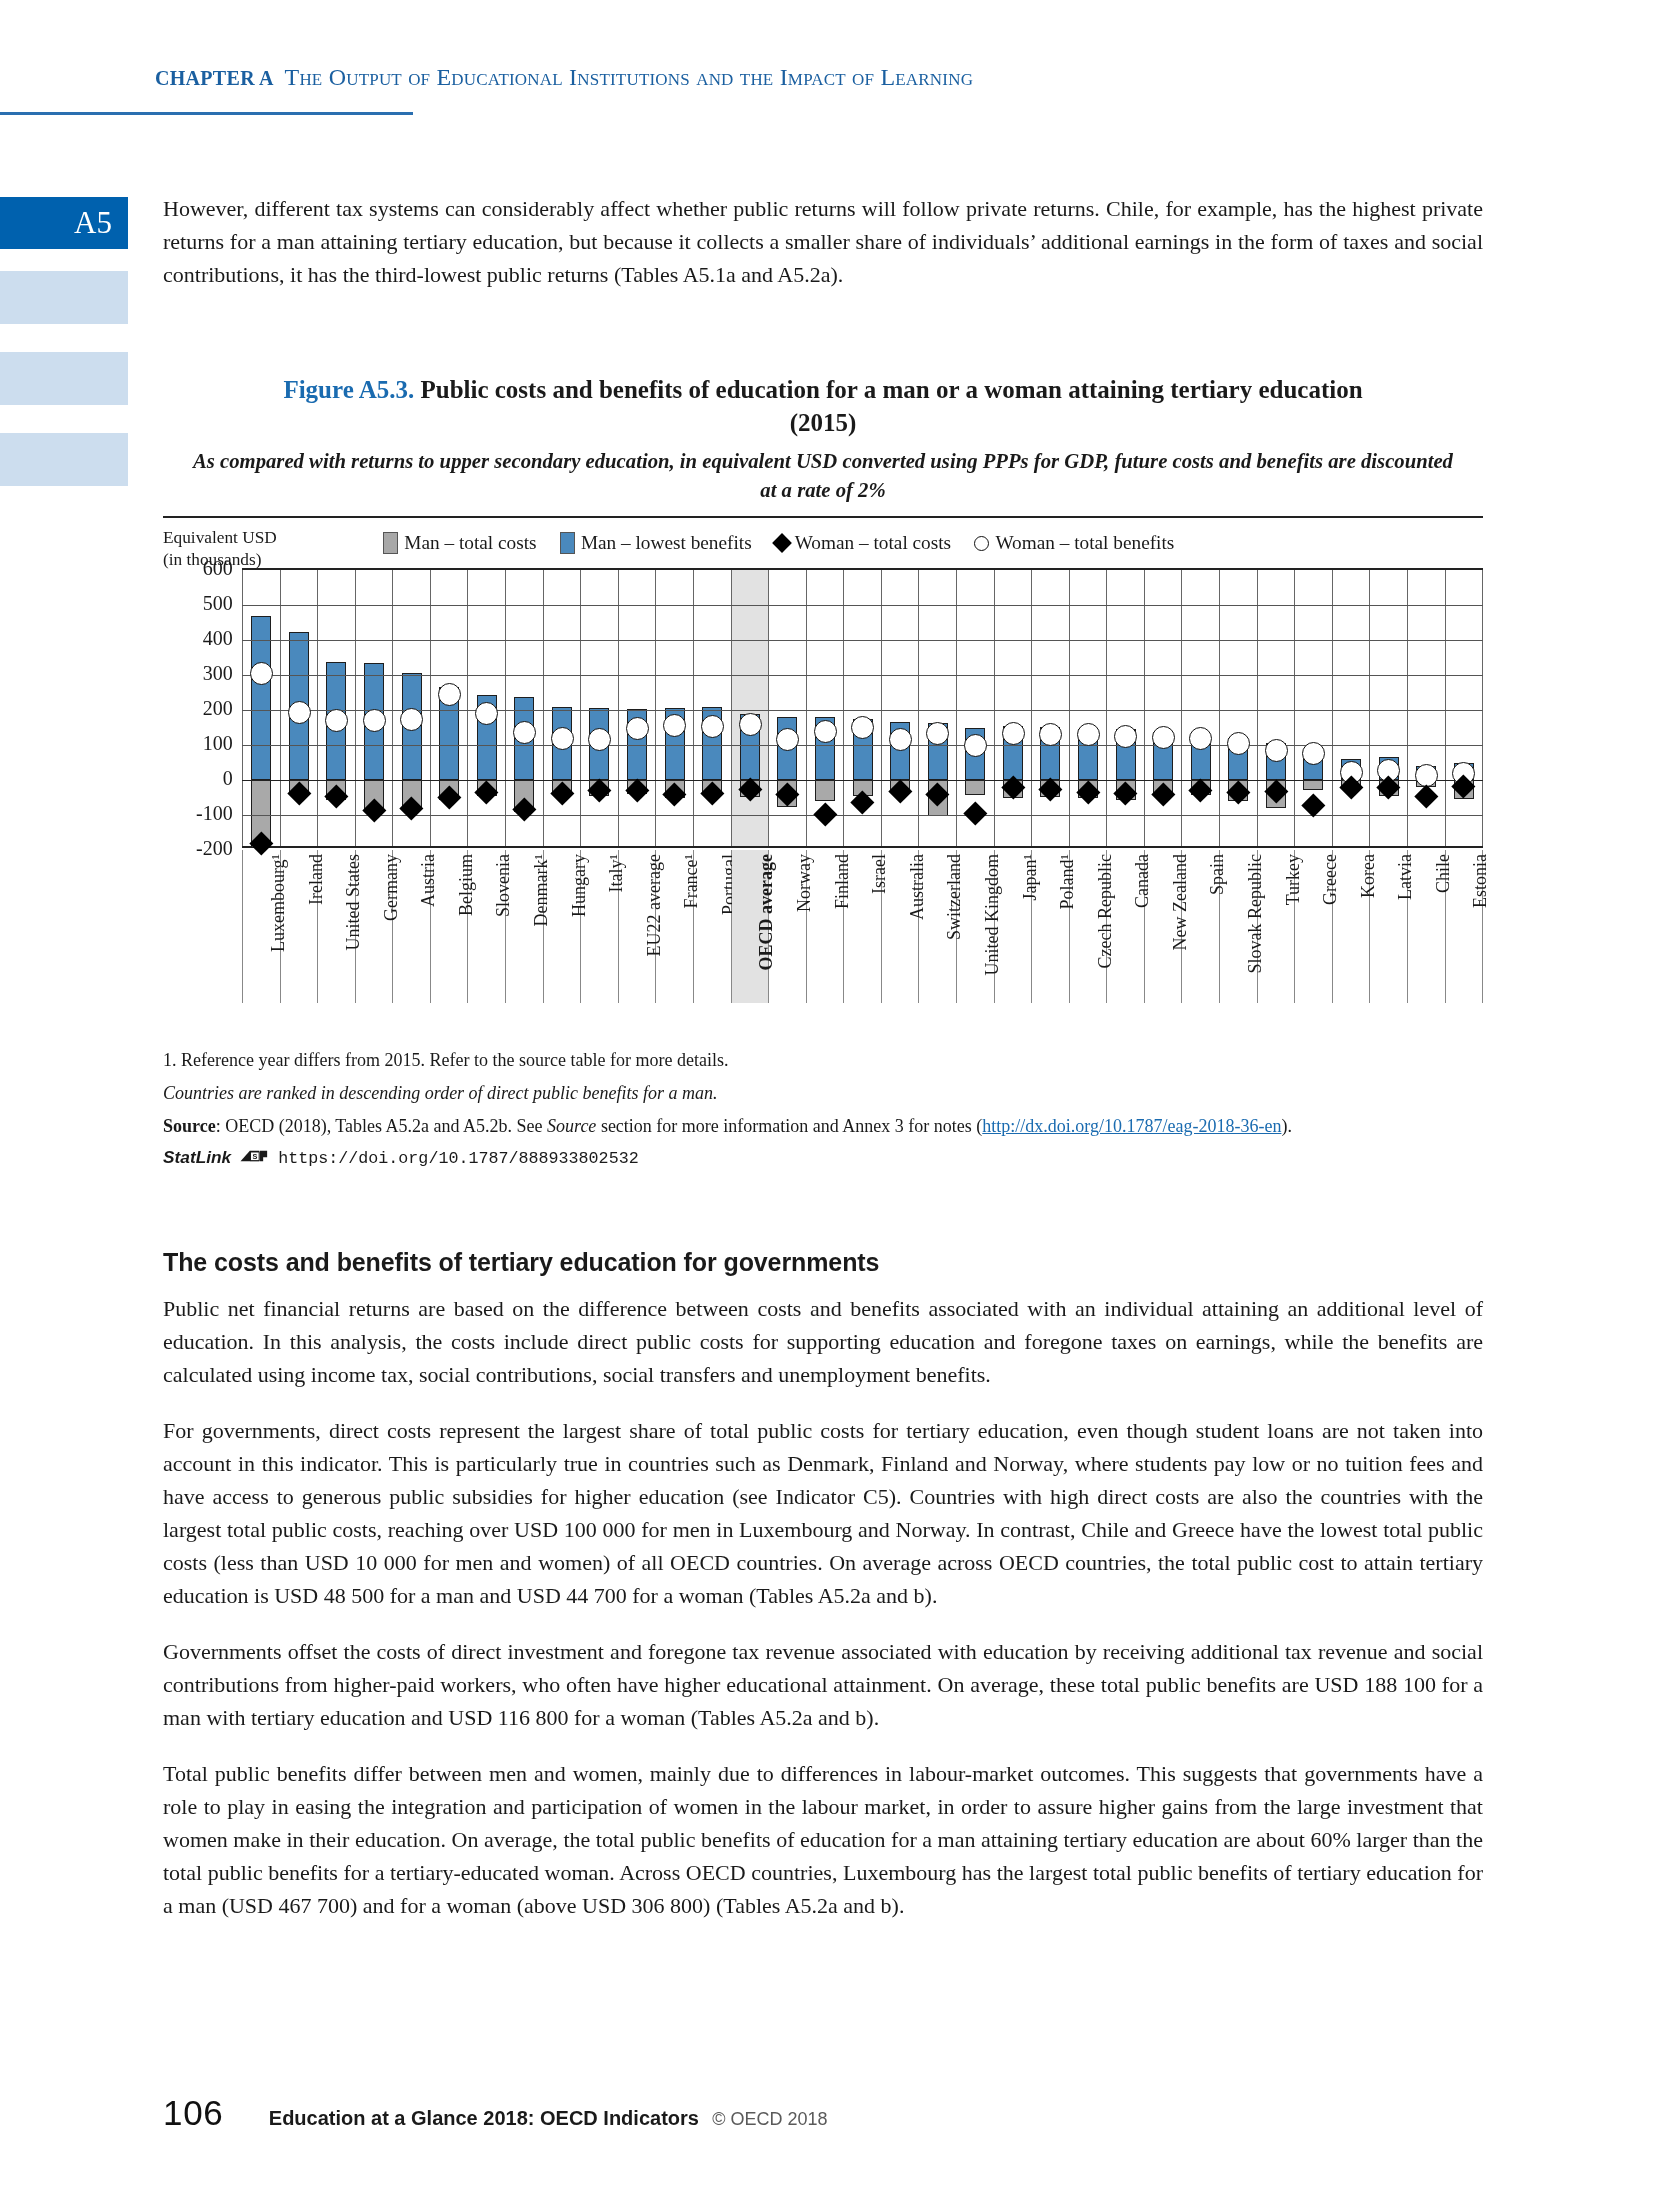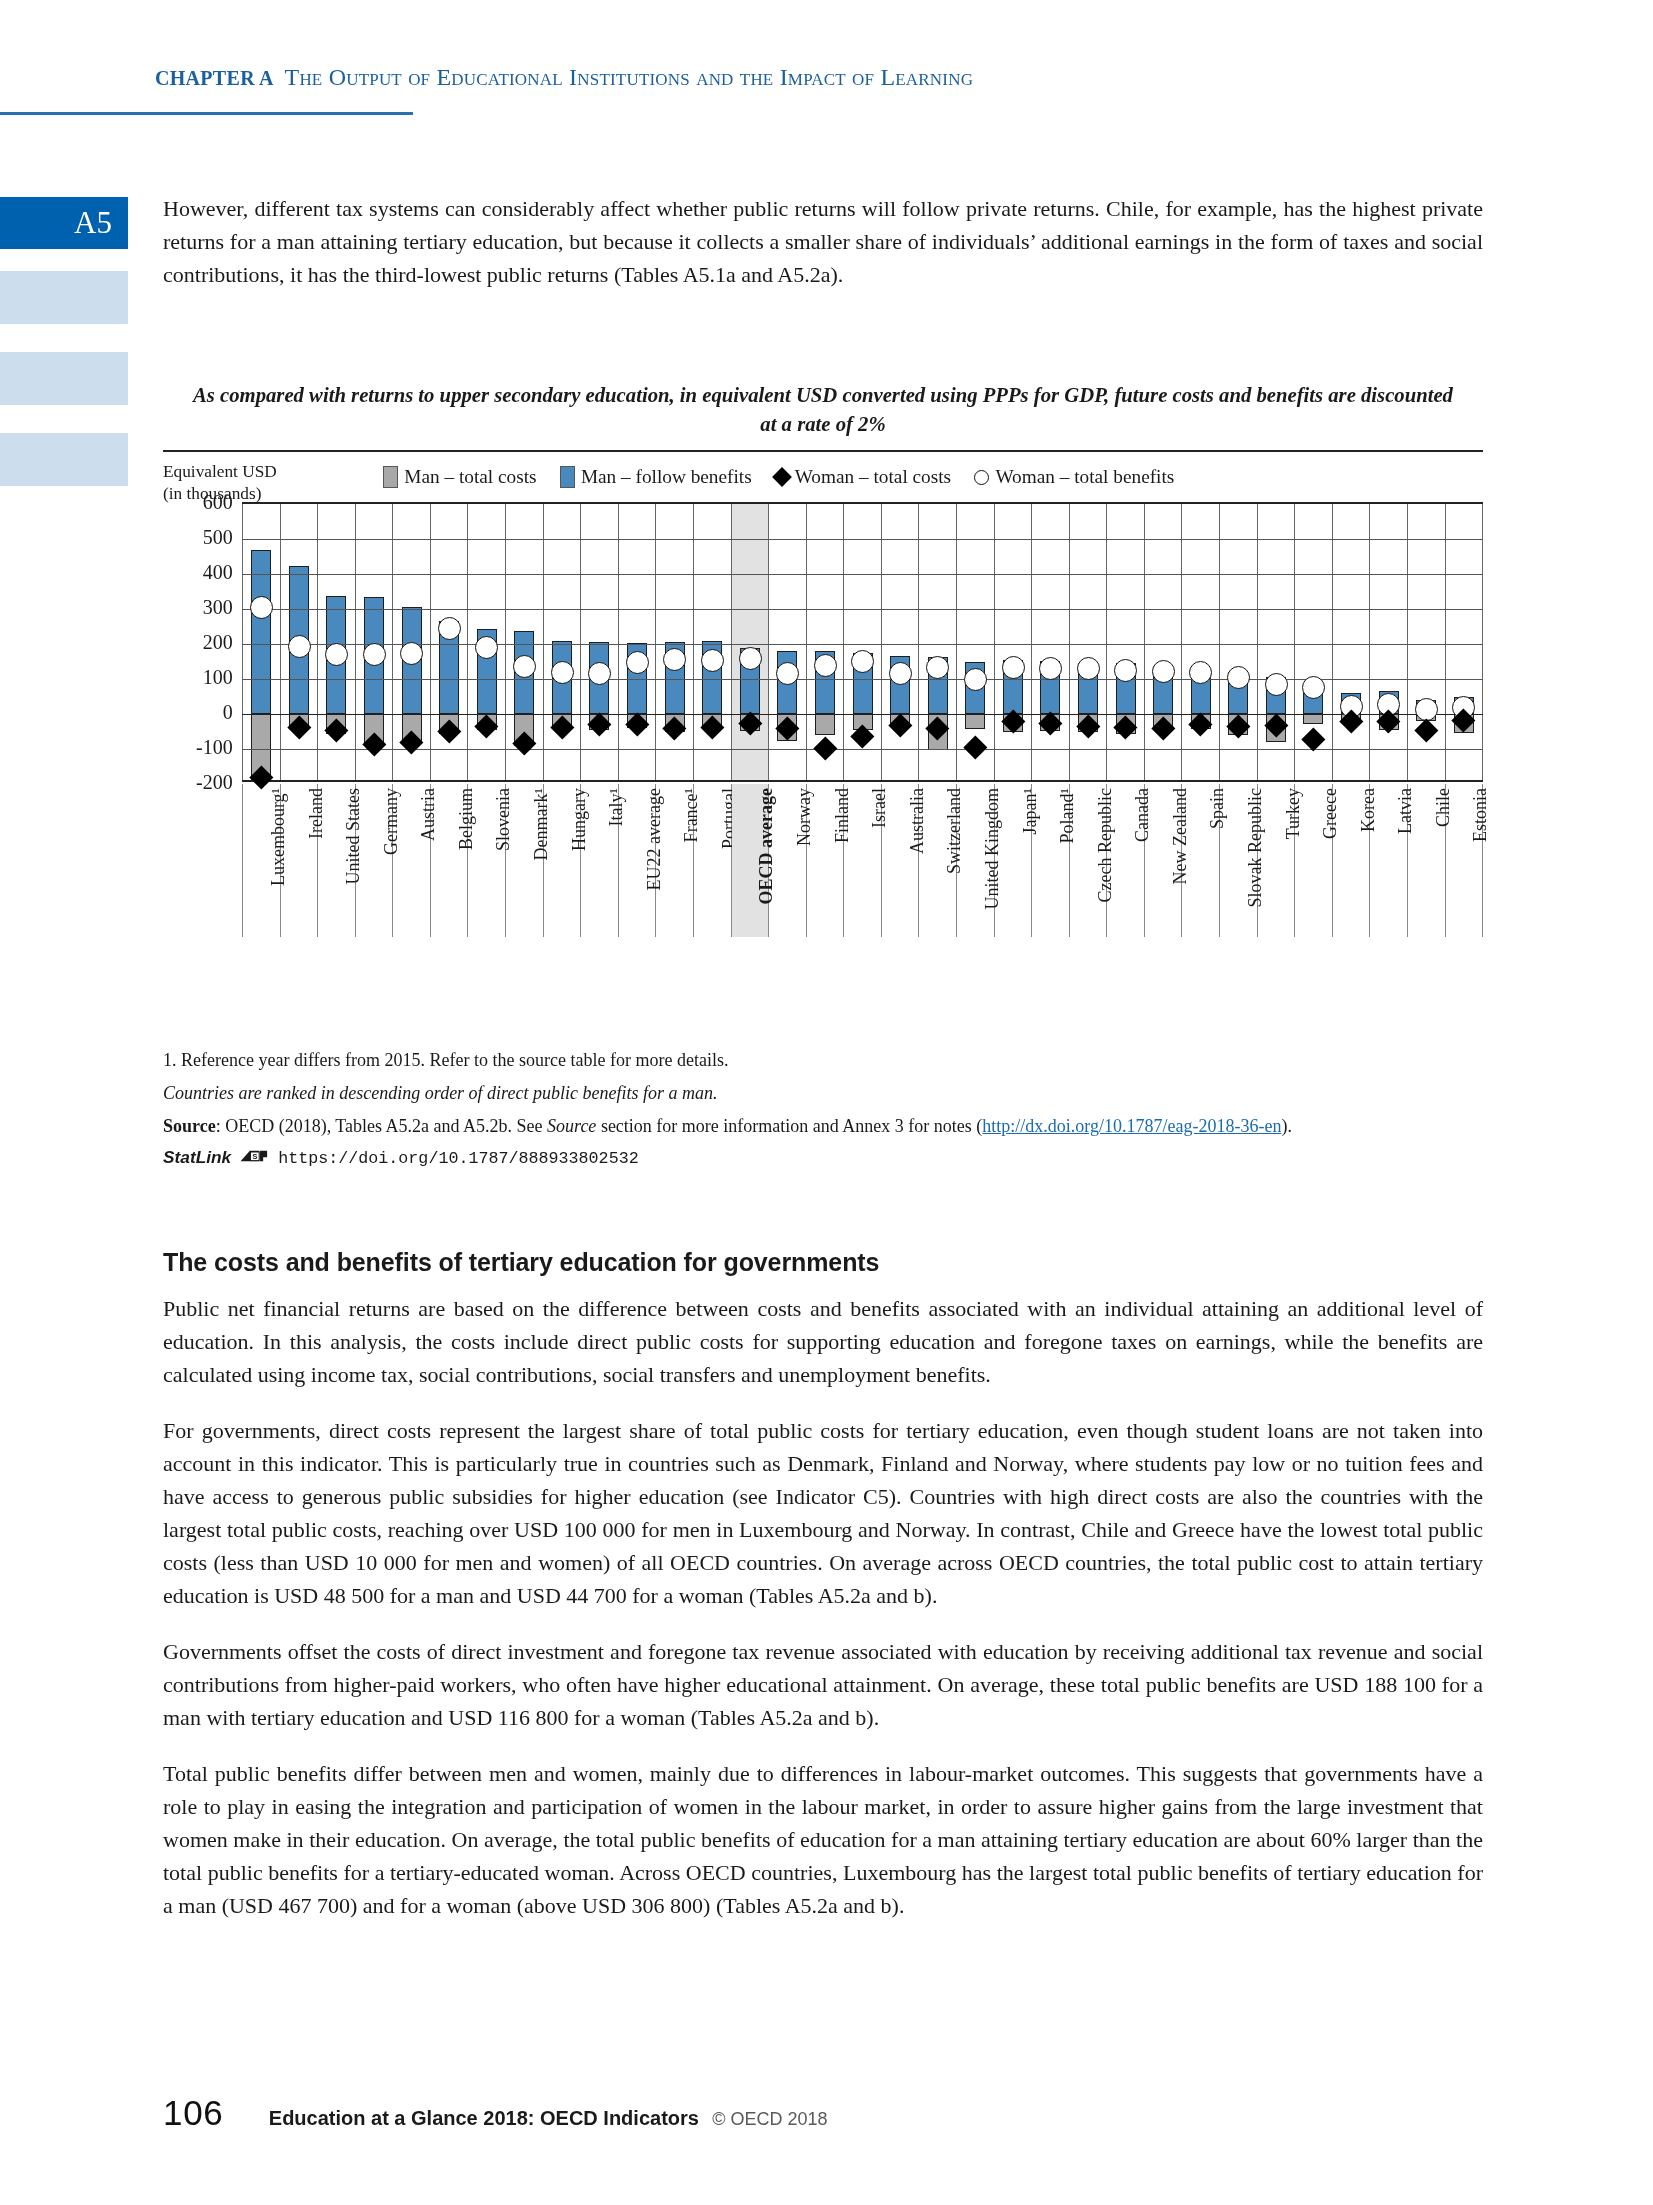--- a/index.html
+++ b/index.html
@@ -312,38 +312,42 @@
   <div class="tab-blank tab-b2"></div>
   <div class="tab-blank tab-b3"></div>
 </div>
 
 <div class="col" style="top:192px;">
   <p class="body">However, different tax systems can considerably affect whether public returns will follow private returns. Chile, for example, has the highest private returns for a man attaining tertiary education, but because it collects a smaller share of individuals’ additional earnings in the form of taxes and social contributions, it has the third-lowest public returns (Tables A5.1a and A5.2a).</p>
 </div>
 
 <div class="figure-wrap">
 
+  <div class="fig-title">
+    <span class="fig-num">Figure A5.3.</span>
+    <span>Public costs and benefits of education for a man or a woman attaining tertiary education (2015)</span>
+  </div>
   <div class="fig-sub">As compared with returns to upper secondary education, in equivalent USD converted using PPPs for GDP, future costs and benefits are discounted at a rate of 2%</div>
   <div class="fig-rule"></div>
 
   <div style="position:relative;height:453px;margin-top:9.3px;">
 
     <div class="axis-caption">
       <div>Equivalent USD</div>
       <div>(in thousands)</div>
     </div>
 
     <div class="legend">
       <div class="leg-item">
         <span class="sw-sq sw-gray"></span>
         <span>Man – total costs</span>
       </div>
       <div class="leg-item">
         <span class="sw-sq sw-blue"></span>
-        <span>Man – follow benefits</span>
+        <span>Man – lowest benefits</span>
       </div>
       <div class="leg-item">
         <span class="sw-diamond"></span>
         <span>Woman – total costs</span>
       </div>
       <div class="leg-item">
         <span class="sw-circle"></span>
         <span>Woman – total benefits</span>
       </div>
     </div>

